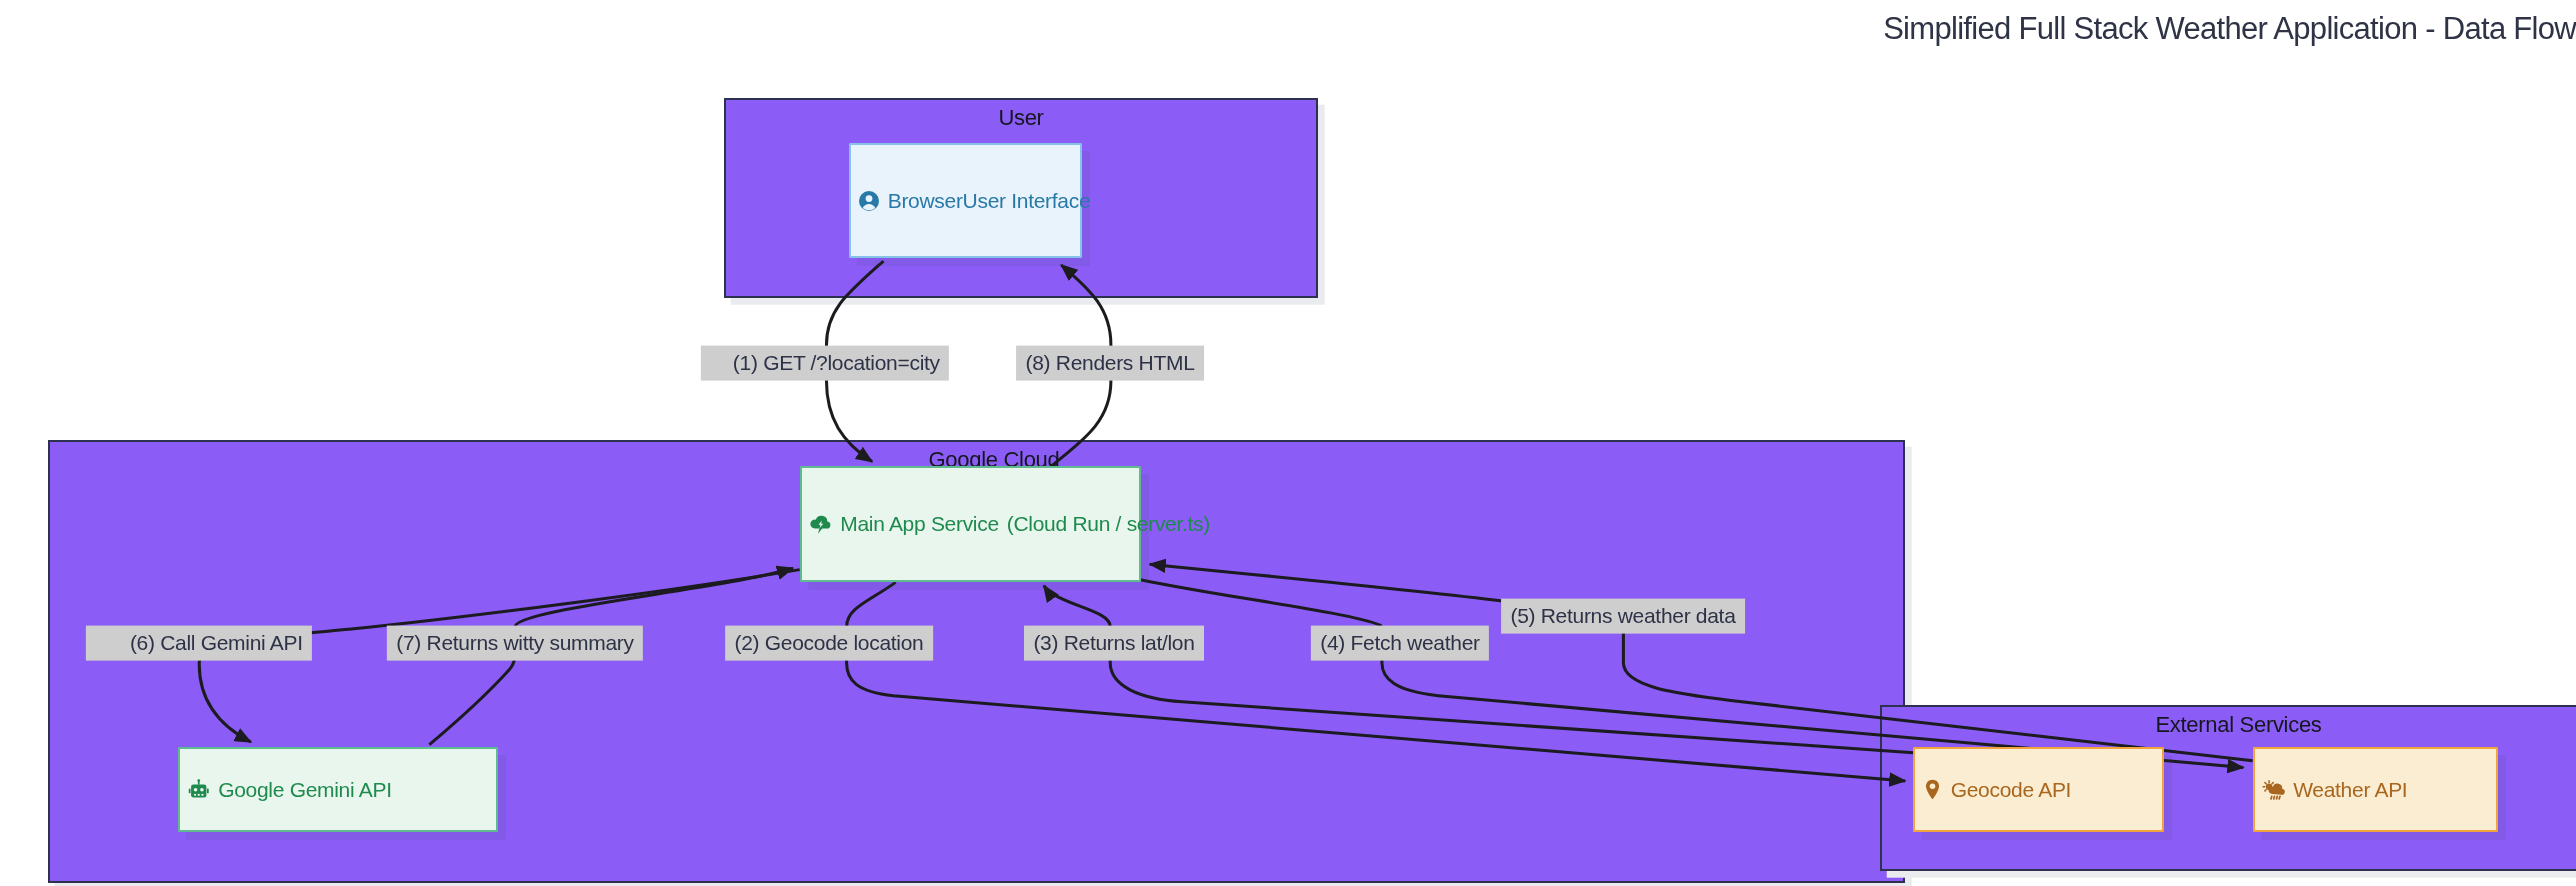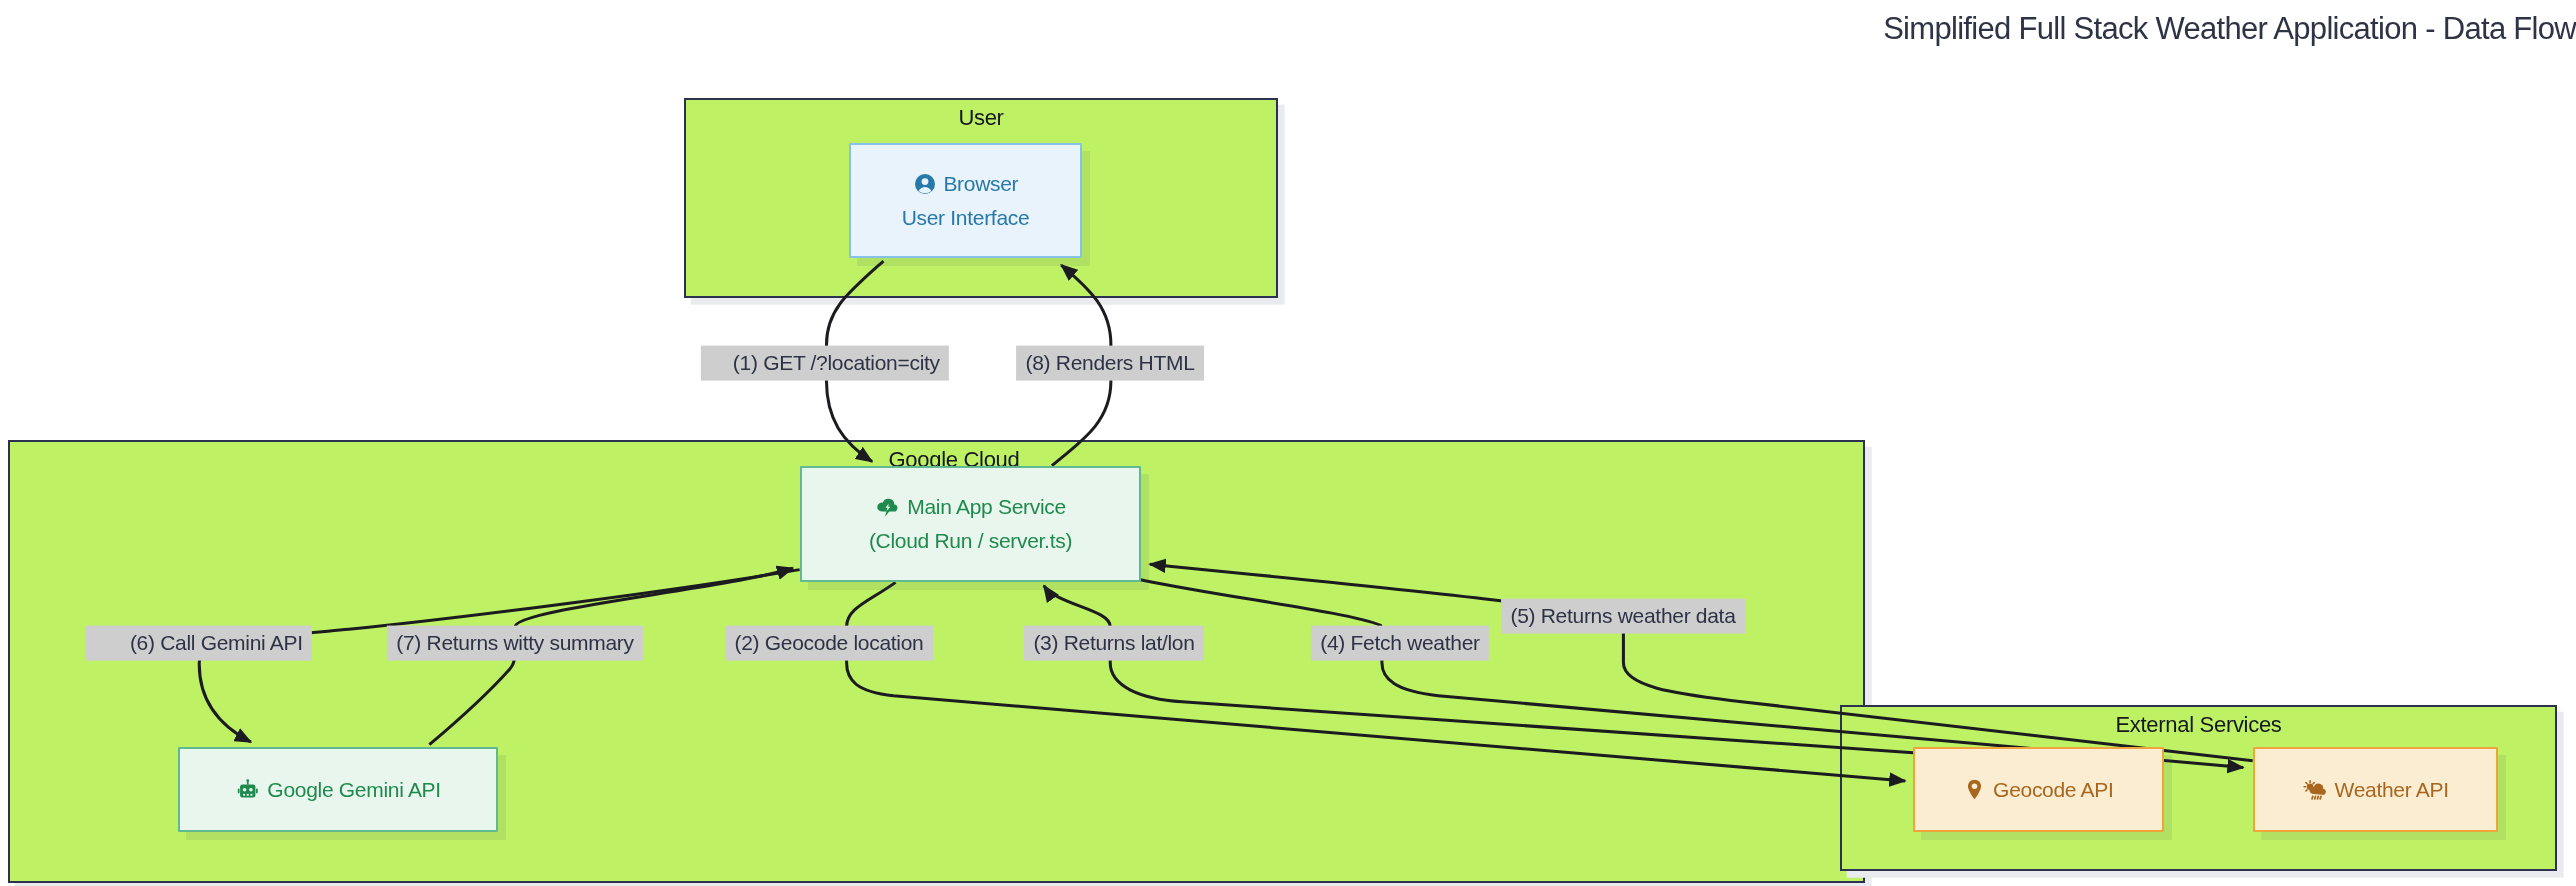--- a/index.html
+++ b/index.html
@@ -5,41 +5,41 @@
   html,body{margin:0;padding:0;background:#ffffff;}
   body{font-family:"Liberation Sans","DejaVu Sans",sans-serif;}
   #stage{position:relative;width:2576px;height:887px;background:#ffffff;overflow:hidden;}
 
   .diagram-title{
     position:absolute;left:0;top:10.7px;width:2576px;text-align:right;
     font-size:31px;letter-spacing:-0.7px;color:#2e3345;font-weight:400;
   }
 
   .subgraph{
-    position:absolute;background:#bef264;border:2.7px solid #2d3150;
-    box-shadow:6.7px 6.7px 0 #eaebee;box-sizing:border-box;
+    position:absolute;background:#8b5cf6;border:2.7px solid #2d3150;
+    box-shadow:6.7px 6.7px 0 #eaebee;box-sizing:border-box;margin-left:40px;
   }
   .subgraph .sg-label{
     position:absolute;left:0;right:0;top:5.4px;text-align:center;
     font-size:22px;color:#15171f;letter-spacing:-0.3px;
   }
 
   svg#edge-layer{position:absolute;left:0;top:0;z-index:2;}
   .edge-path{fill:none;stroke:#1b1b20;stroke-width:4.5px;stroke-linejoin:round;}
 
   .node{
     position:absolute;z-index:3;box-sizing:border-box;border-radius:1.3px;
-    display:flex;flex-direction:column;align-items:center;justify-content:center;
+    display:flex;flex-direction:row;align-items:center;justify-content:flex-start;
     box-shadow:8px 8px 0 rgba(70,78,100,0.10);
-    font-size:21px;letter-spacing:-0.3px;line-height:34px;
+    font-size:21px;letter-spacing:-0.3px;line-height:34px;padding-left:6px;
   }
   .node .nline{display:flex;align-items:center;gap:6.7px;white-space:nowrap;}
   .node .icon{display:inline-flex;align-items:center;}
   .node-blue{background:#e8f3fb;border:2.7px solid #86c2e8;color:#2878a8;}
-  .node-green{background:#e9f6ee;border:2.7px solid #5fba90;color:#1e8a4d;}
+  .node-green{background:#e9f6ee;border:2.7px solid #5fba90;color:#1e8a4d;gap:8px;}
   .node-orange{background:#fbedd2;border:2.7px solid #efa43d;color:#a8661e;}
 
   .elabel{
     position:absolute;z-index:3;transform:translate(-50%,-50%);
     background:#cecece;color:#2e3247;font-size:21px;letter-spacing:-0.3px;
     padding:5.4px 9.4px;white-space:nowrap;
   }
 </style>
 </head>
 <body>

